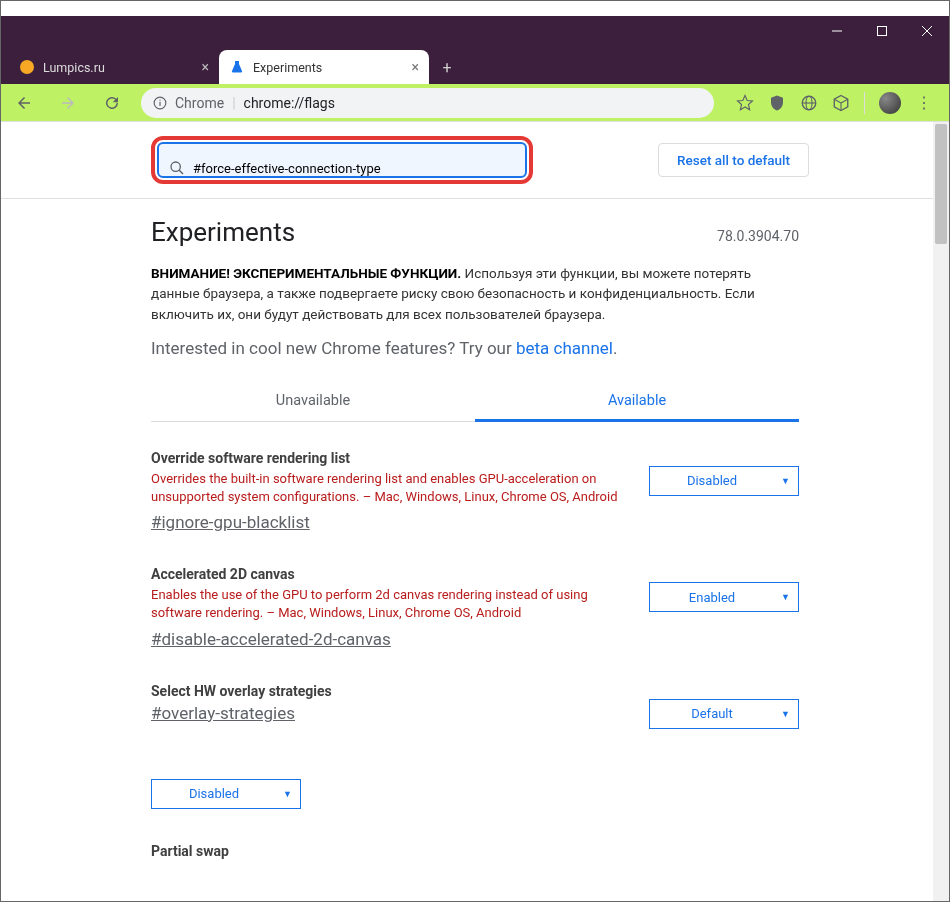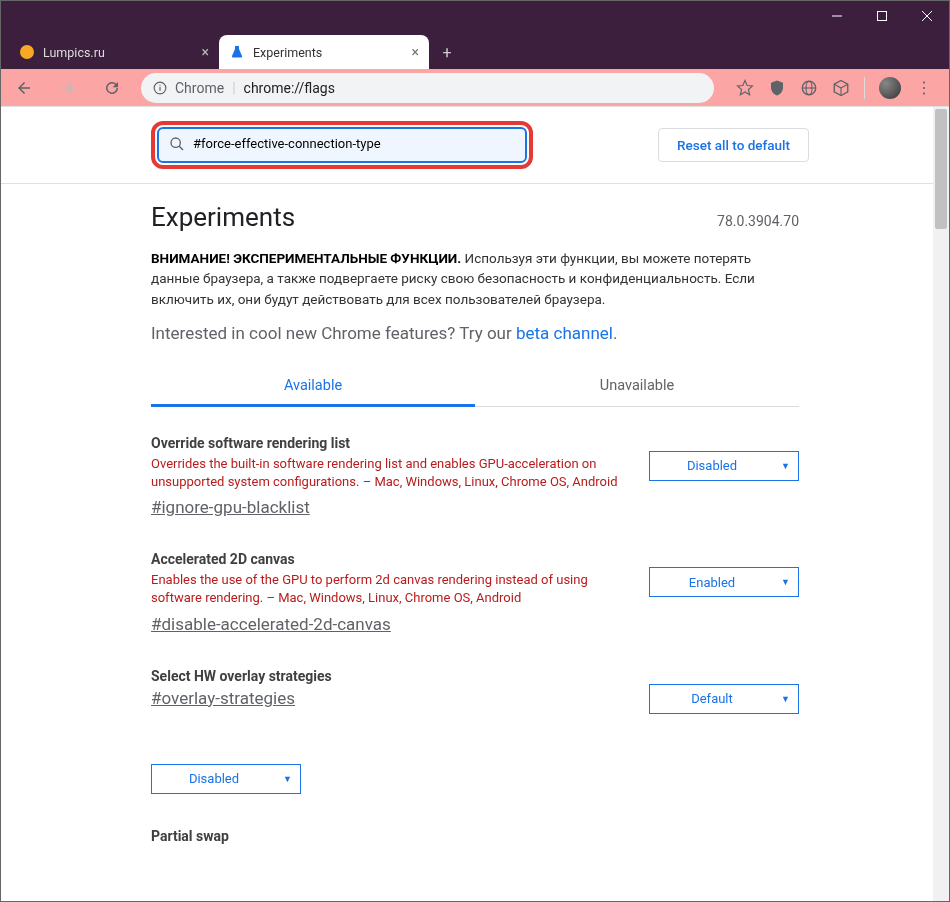--- a/index.html
+++ b/index.html
@@ -1,50 +1,50 @@
 <!DOCTYPE html>
 <html><head>
 <meta charset="utf-8">
 <style>
 * { margin: 0; padding: 0; box-sizing: border-box; font-family: -apple-system, BlinkMacSystemFont, "Segoe UI", Roboto, sans-serif; }
 body { background: #fff; width: 950px; height: 902px; overflow: hidden; border: 1px solid #666; }
 
 
-.titlebar { background: #3c1e3d; height: 68px; display: flex; align-items: flex-end; position: relative; }
+.titlebar { background: #3c1e3d; height: 68px; display: flex; align-items: flex-end; position: relative; margin-top: 15px; }
 .window-controls { position: absolute; right: 0; top: 0; display: flex; }
 .window-btn { width: 45px; height: 30px; display: flex; align-items: center; justify-content: center; color: #fff; font-size: 10px; }
 .tabs-row { display: flex; align-items: flex-end; height: 68px; padding-left: 8px; }
 .tab { height: 34px; display: flex; align-items: center; padding: 0 10px; border-radius: 8px 8px 0 0; font-size: 12.5px; gap: 8px; min-width: 210px; position: relative; }
 .tab.inactive { color: #ddd; }
 .tab.active { background: #fff; color: #333; }
 .tab-favicon { width: 16px; height: 16px; display: flex; align-items: center; justify-content: center; }
 .tab-close { color: #777; font-size: 14px; margin-left: auto; }
 .tab.inactive .tab-close { color: #bbb; }
 .newtab-btn { width: 28px; height: 28px; display: flex; align-items: center; justify-content: center; color: #ccc; font-size: 16px; margin-left: 4px; margin-bottom: 3px; }
 
 
-.toolbar { height: 38px; background: #fca5a5; display: flex; align-items: center; padding: 0 8px; border-bottom: 1px solid #e0e0e0; gap: 14px; }
+.toolbar { height: 38px; background: #bef264; display: flex; align-items: center; padding: 0 8px; border-bottom: 1px solid #e0e0e0; gap: 14px; }
 .nav-btn { width: 30px; height: 30px; display: flex; align-items: center; justify-content: center; color: #5f6368; }
 .omnibox { flex: 1; height: 30px; background: #f1f3f4; border-radius: 15px; display: flex; align-items: center; padding: 0 12px; gap: 8px; font-size: 14px; color: #5f6368; }
 .omnibox-prefix { color: #5f6368; }
 .omnibox-path { color: #202124; }
 .toolbar-icons { display: flex; align-items: center; gap: 14px; padding: 0 8px; color: #5f6368; }
 .toolbar-icon { width: 18px; height: 18px; display: flex; align-items: center; justify-content: center; }
 .avatar { width: 22px; height: 22px; border-radius: 50%; background: radial-gradient(circle at 30% 30%, #888, #333); }
 .menu-dots { font-size: 16px; }
 
 
 .content { background: #fff; height: calc(902px - 68px - 38px); overflow-y: auto; position: relative; }
 .scrollbar-track { position: absolute; right: 0; top: 0; width: 16px; height: 100%; background: #f1f1f1; }
 .scrollbar-thumb { position: absolute; right: 2px; top: 2px; width: 12px; height: 120px; background: #c1c1c1; border-radius: 2px; }
 
 .topbar { display: flex; align-items: center; justify-content: space-between; padding: 14px 140px 14px 150px; border-bottom: 1px solid #e0e0e0; }
 .search-wrap { position: relative; }
 .search-highlight { border: 4px solid #e53935; border-radius: 12px; padding: 2px; }
-.search-box { width: 370px; height: 36px; border: 2px solid #1a73e8; border-radius: 6px; background: #f0f6ff; display: flex; align-items: flex-start; padding: 7px 10px; gap: 8px; }
+.search-box { width: 370px; height: 36px; border: 2px solid #1a73e8; border-radius: 6px; background: #f0f6ff; display: flex; align-items: flex-end; padding: 0 10px; gap: 8px; }
 .search-box input { border: none; background: transparent; outline: none; font-size: 13px; flex: 1; }
 .search-icon-svg { color: #5f6368; }
 .reset-btn { border: 1px solid #dadce0; background: #fff; color: #1a73e8; padding: 8px 18px; border-radius: 4px; font-size: 13.5px; font-weight: 500; }
 
 .page-body { padding: 18px 150px 40px 150px; }
 .page-header { display: flex; justify-content: space-between; align-items: baseline; margin-bottom: 16px; }
 .page-title { font-size: 26px; font-weight: 400; color: #202124; }
 .version { font-size: 14px; color: #5f6368; }
 
 .warning { font-size: 13.5px; color: #333; line-height: 1.5; margin-bottom: 14px; }
@@ -195,22 +195,22 @@
 
     <p class="warning">
       <span class="warning-bold">ВНИМАНИЕ! ЭКСПЕРИМЕНТАЛЬНЫЕ ФУНКЦИИ.</span><span> Используя эти функции, вы можете потерять данные браузера, а также подвергаете риску свою безопасность и конфиденциальность. Если включить их, они будут действовать для всех пользователей браузера.</span>
     </p>
 
     <p class="beta-line">
       <span>Interested in cool new Chrome features? Try our </span><a href="#" class="beta-link">beta channel</a><span>.</span>
     </p>
 
     <div class="tabs-nav">
+      <div class="tab-nav-item">Unavailable</div>
       <div class="tab-nav-item active">Available</div>
-      <div class="tab-nav-item">Unavailable</div>
     </div>
 
     <div id="flags-list">
         <div class="flag">
           <div class="flag-text"><div class="flag-title">Override software rendering list</div><div class="flag-desc">Overrides the built-in software rendering list and enables GPU-acceleration on unsupported system configurations. – Mac, Windows, Linux, Chrome OS, Android</div><a href="#" class="flag-link">#ignore-gpu-blacklist</a></div>
           <div class="flag-select">Disabled</div>
         </div>
         <div class="flag">
           <div class="flag-text"><div class="flag-title">Accelerated 2D canvas</div><div class="flag-desc">Enables the use of the GPU to perform 2d canvas rendering instead of using software rendering. – Mac, Windows, Linux, Chrome OS, Android</div><a href="#" class="flag-link">#disable-accelerated-2d-canvas</a></div>
           <div class="flag-select">Enabled</div>

